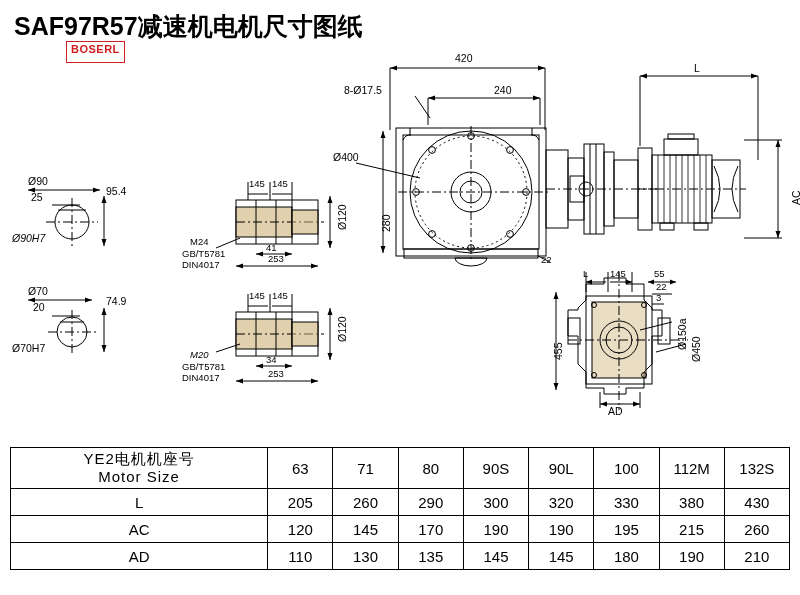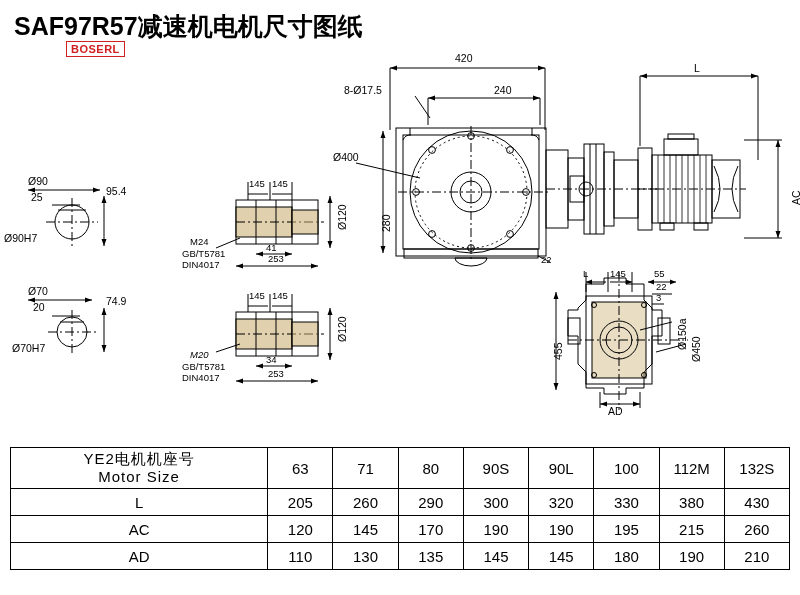--- a/index.html
+++ b/index.html
@@ -21,21 +21,21 @@
     letter-spacing: 0px;
     white-space: nowrap;
   }
   .logo {
     position: absolute;
     left: 66px; top: 41px;
     border: 1.5px solid #d02020;
     color: #d02020;
     font-size: 11px;
     font-weight: bold;
-    padding: 1px 4px 1px 4px;
+    padding: 1px 4px 7px 4px;
     letter-spacing: 0.5px;
     line-height: 12px;
   }
   .dimtxt {
     position: absolute;
     font-size: 10.5px;
     white-space: nowrap;
     font-family: "Liberation Sans", sans-serif;
   }
   .dimtxt.small { font-size: 9.5px; }
@@ -309,21 +309,21 @@
 <div class="dimtxt" style="left:344px; top:84px;">8-Ø17.5</div>
 <div class="dimtxt" style="left:333px; top:151px;">Ø400</div>
 <div class="dimtxt vert" style="left:380px; top:232px;">280</div>
 <div class="dimtxt small" style="left:541px; top:254px;">22</div>
 <div class="dimtxt" style="left:694px; top:62px;">L</div>
 <div class="dimtxt vert" style="left:790px; top:205px;">AC</div>
 
 <div class="dimtxt" style="left:28px; top:175px;">Ø90</div>
 <div class="dimtxt" style="left:31px; top:191px;text-align:right;">25</div>
 <div class="dimtxt" style="left:106px; top:185px;">95.4</div>
-<div class="dimtxt" style="left:4px; top:232px;">Ø90H7</div>
+<div class="dimtxt" style="left:12px; top:232px;font-style:italic;">Ø90H7</div>
 
 <div class="dimtxt" style="left:28px; top:285px;">Ø70</div>
 <div class="dimtxt" style="left:33px; top:301px;">20</div>
 <div class="dimtxt" style="left:106px; top:295px;">74.9</div>
 <div class="dimtxt" style="left:12px; top:342px;">Ø70H7</div>
 
 <div class="dimtxt small" style="left:249px; top:178px;">145</div>
 <div class="dimtxt small" style="left:272px; top:178px;">145</div>
 <div class="dimtxt vert" style="left:336px; top:230px;">Ø120</div>
 <div class="dimtxt small" style="left:190px; top:236px;">M24</div>

